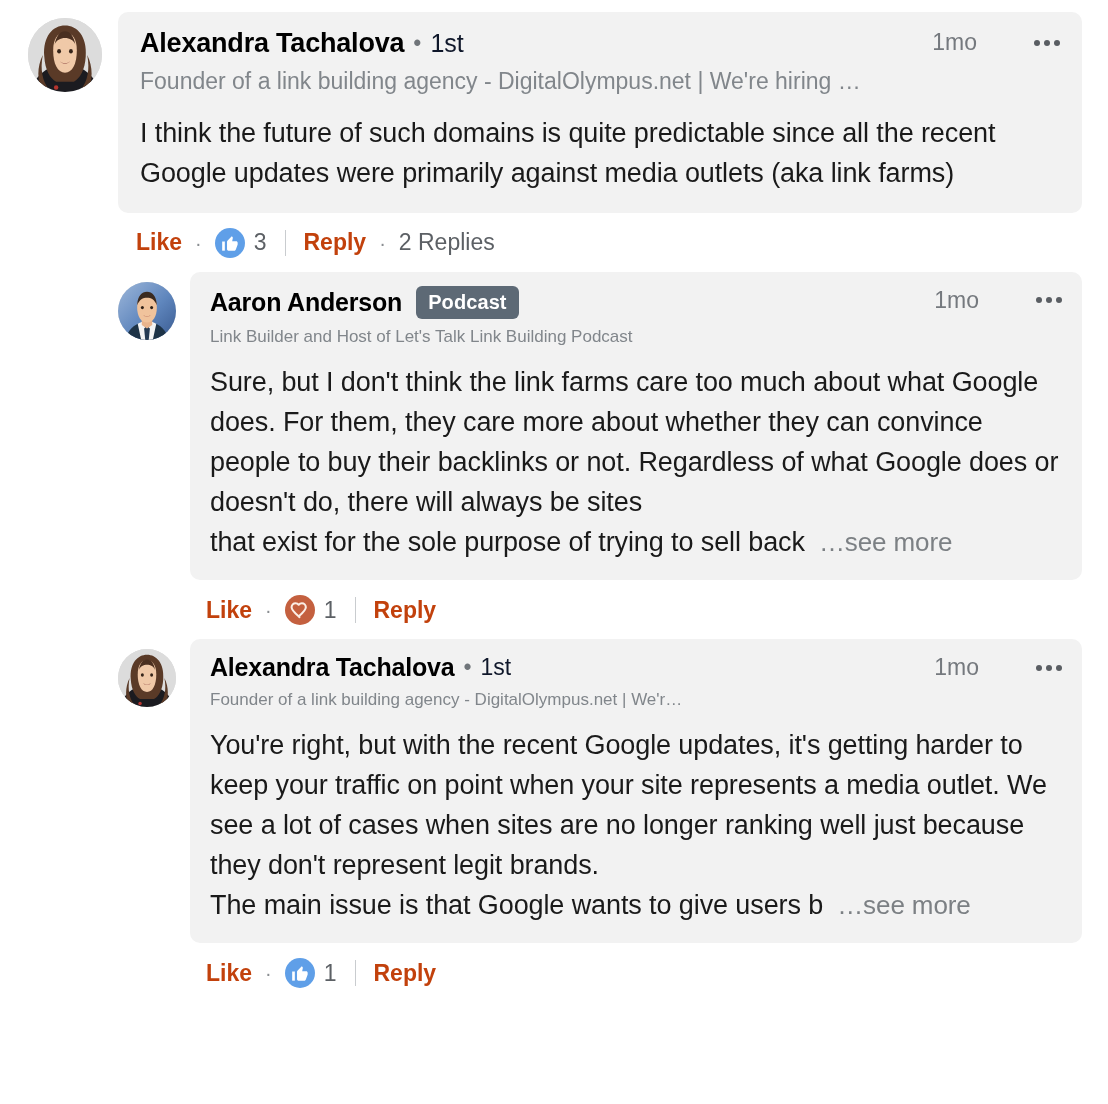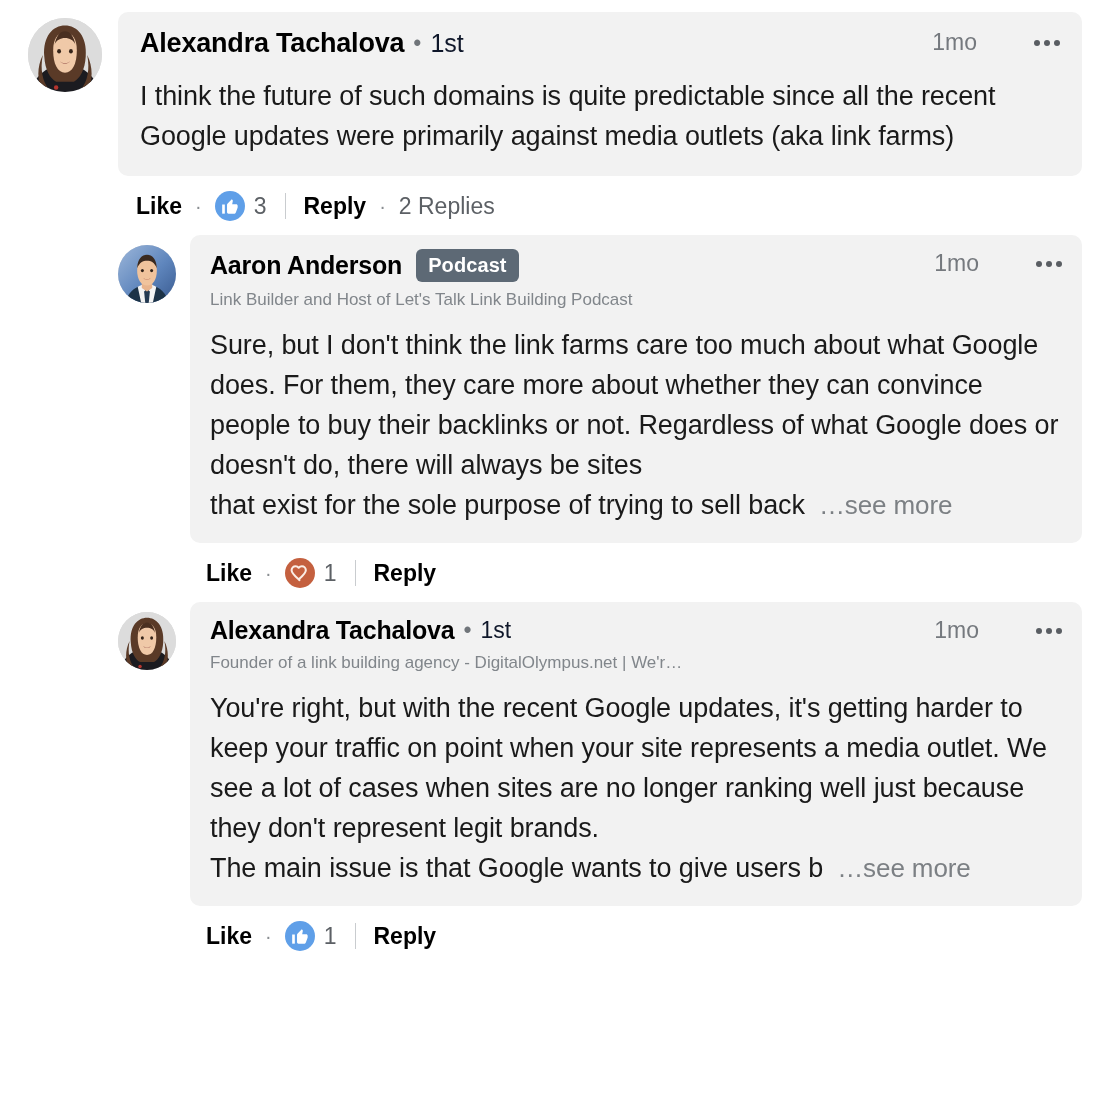--- a/index.html
+++ b/index.html
@@ -185,21 +185,21 @@
     display: flex;
     align-items: center;
     padding: 15px 0 0 18px;
     white-space: nowrap;
   }
   .comment.level-1 .actions { padding-left: 16px; }
 
   .act-btn {
     font-size: 23px;
     font-weight: 700;
-    color: #000000;
+    color: #c2410c;
     cursor: pointer;
     line-height: 1;
   }
   .dot-sep {
     color: #8a8e92;
     font-size: 20px;
     margin: 0 13px;
     line-height: 1;
   }
   .pipe-sep {
@@ -260,20 +260,21 @@
       </div>
       <div class="body-col">
         <div class="bubble">
           <div class="bubble-head">
             <div class="identity">
               <div class="name-row">
                 <span class="author-name">Alexandra Tachalova</span>
                 <span class="degree-sep">•</span>
                 <span class="degree">1st</span>
               </div>
+              <div class="headline">Founder of a link building agency - DigitalOlympus.net | We're hiring …</div>
             </div>
             <div class="meta">
               <span class="timestamp">1mo</span>
               <span class="menu-dots">
                 <i></i>
                 <i></i>
                 <i></i>
               </span>
             </div>
           </div>

